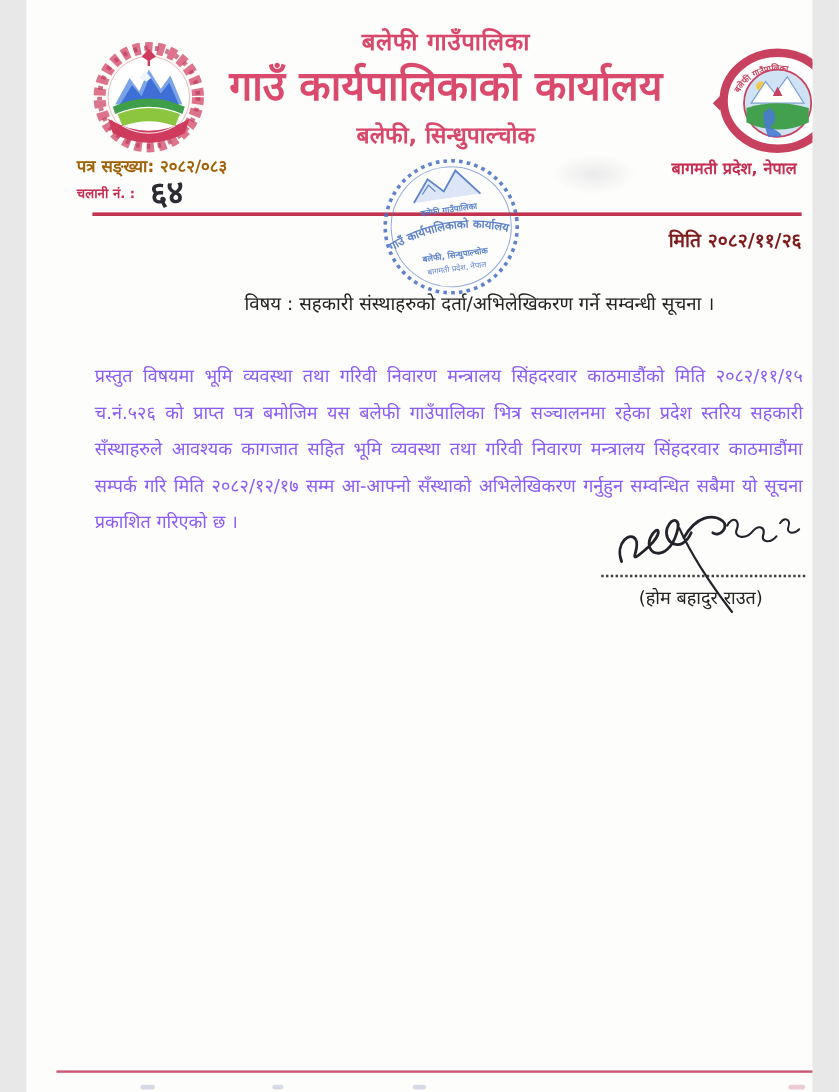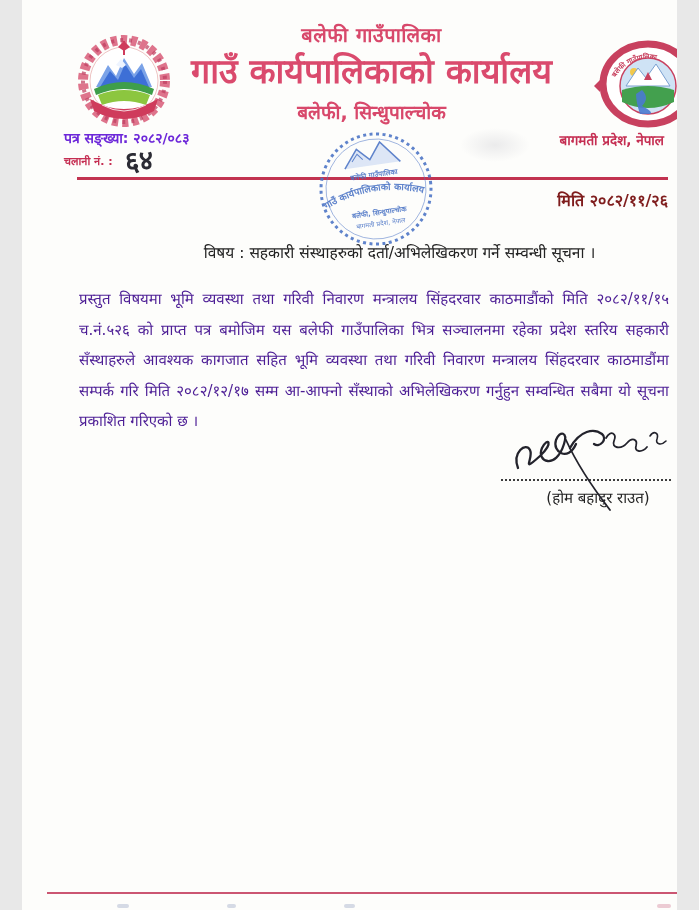--- a/index.html
+++ b/index.html
@@ -12,38 +12,38 @@
   .abs{position:absolute;}
   
   .hdr-line1{left:0;top:21px;width:699px;text-align:center;
     font-size:20px;font-weight:bold;color:#d8486b;letter-spacing:.5px;}
   .hdr-line2{left:0;top:47px;width:699px;text-align:center;white-space:nowrap;
     font-size:34px;font-weight:bold;color:#da4a6d;}
   .hdr-line3{left:0;top:99px;width:699px;text-align:center;
     font-size:19px;font-weight:bold;color:#d8486b;}
   .province{left:470px;top:131px;width:172px;text-align:right;
     font-size:13.5px;font-weight:bold;color:#c52e52;}
-  .meta-letter{left:42px;top:128px;font-size:14px;font-weight:bold;color:#6d28d9;}
+  .meta-letter{left:42px;top:128px;font-size:14px;font-weight:bold;color:#a16207;}
   .meta-chalani{left:42px;top:153px;font-size:11px;font-weight:bold;color:#c52e52;}
   .chalani-hand{left:103px;top:141px;font-size:27px;font-weight:bold;color:#2b2b34;
     transform:rotate(-4deg);font-family:"DejaVu Sans",sans-serif;}
   .hdr-rule{left:55px;top:177px;width:591px;height:3px;background:#c23350;}
   .date-line{left:440px;top:189px;width:206px;text-align:right;
     font-size:16px;font-weight:bold;color:#7f1d1d;}
   
   .subject{left:0;top:241px;width:699px;text-align:center;
     font-size:15.5px;color:#232323;padding-left:28px;}
-  .body-par{left:57px;top:284px;width:590px;font-size:15px;line-height:30.5px;
-    text-align:justify;color:#4c1d95;}
+  .body-par{left:57px;top:298px;width:590px;font-size:15px;line-height:30.5px;
+    text-align:justify;color:#8b5cf6;}
   
   .stamp{left:284px;top:129px;width:140px;height:120px;opacity:.88;}
   
   .sig-svg{left:488px;top:418px;width:175px;height:100px;z-index:3;pointer-events:none;}
   .sig-dots{left:479px;top:469px;width:170px;border-bottom:2px dotted #3c3c3c;height:10px;}
-  .sig-name{left:491px;top:487px;width:170px;text-align:center;font-size:15px;color:#232323;}
+  .sig-name{left:477px;top:487px;width:170px;text-align:center;font-size:15px;color:#232323;}
   .sig-title{left:462px;top:510px;width:200px;text-align:center;font-size:15.5px;color:#232323;}
   
   .ftr-rule{left:25px;top:892px;width:648px;height:2px;background:#cb5672;}
   .smudge{left:438px;top:128px;width:70px;height:34px;border-radius:50%;
     background:radial-gradient(closest-side,rgba(140,140,155,.16),rgba(140,140,155,0));}
   .frag{position:absolute;top:904px;height:4px;border-radius:2px;background:rgba(95,115,165,.25);}
   .frag.pink{background:rgba(200,90,120,.3);}
 </style>
 </head>
 <body>

